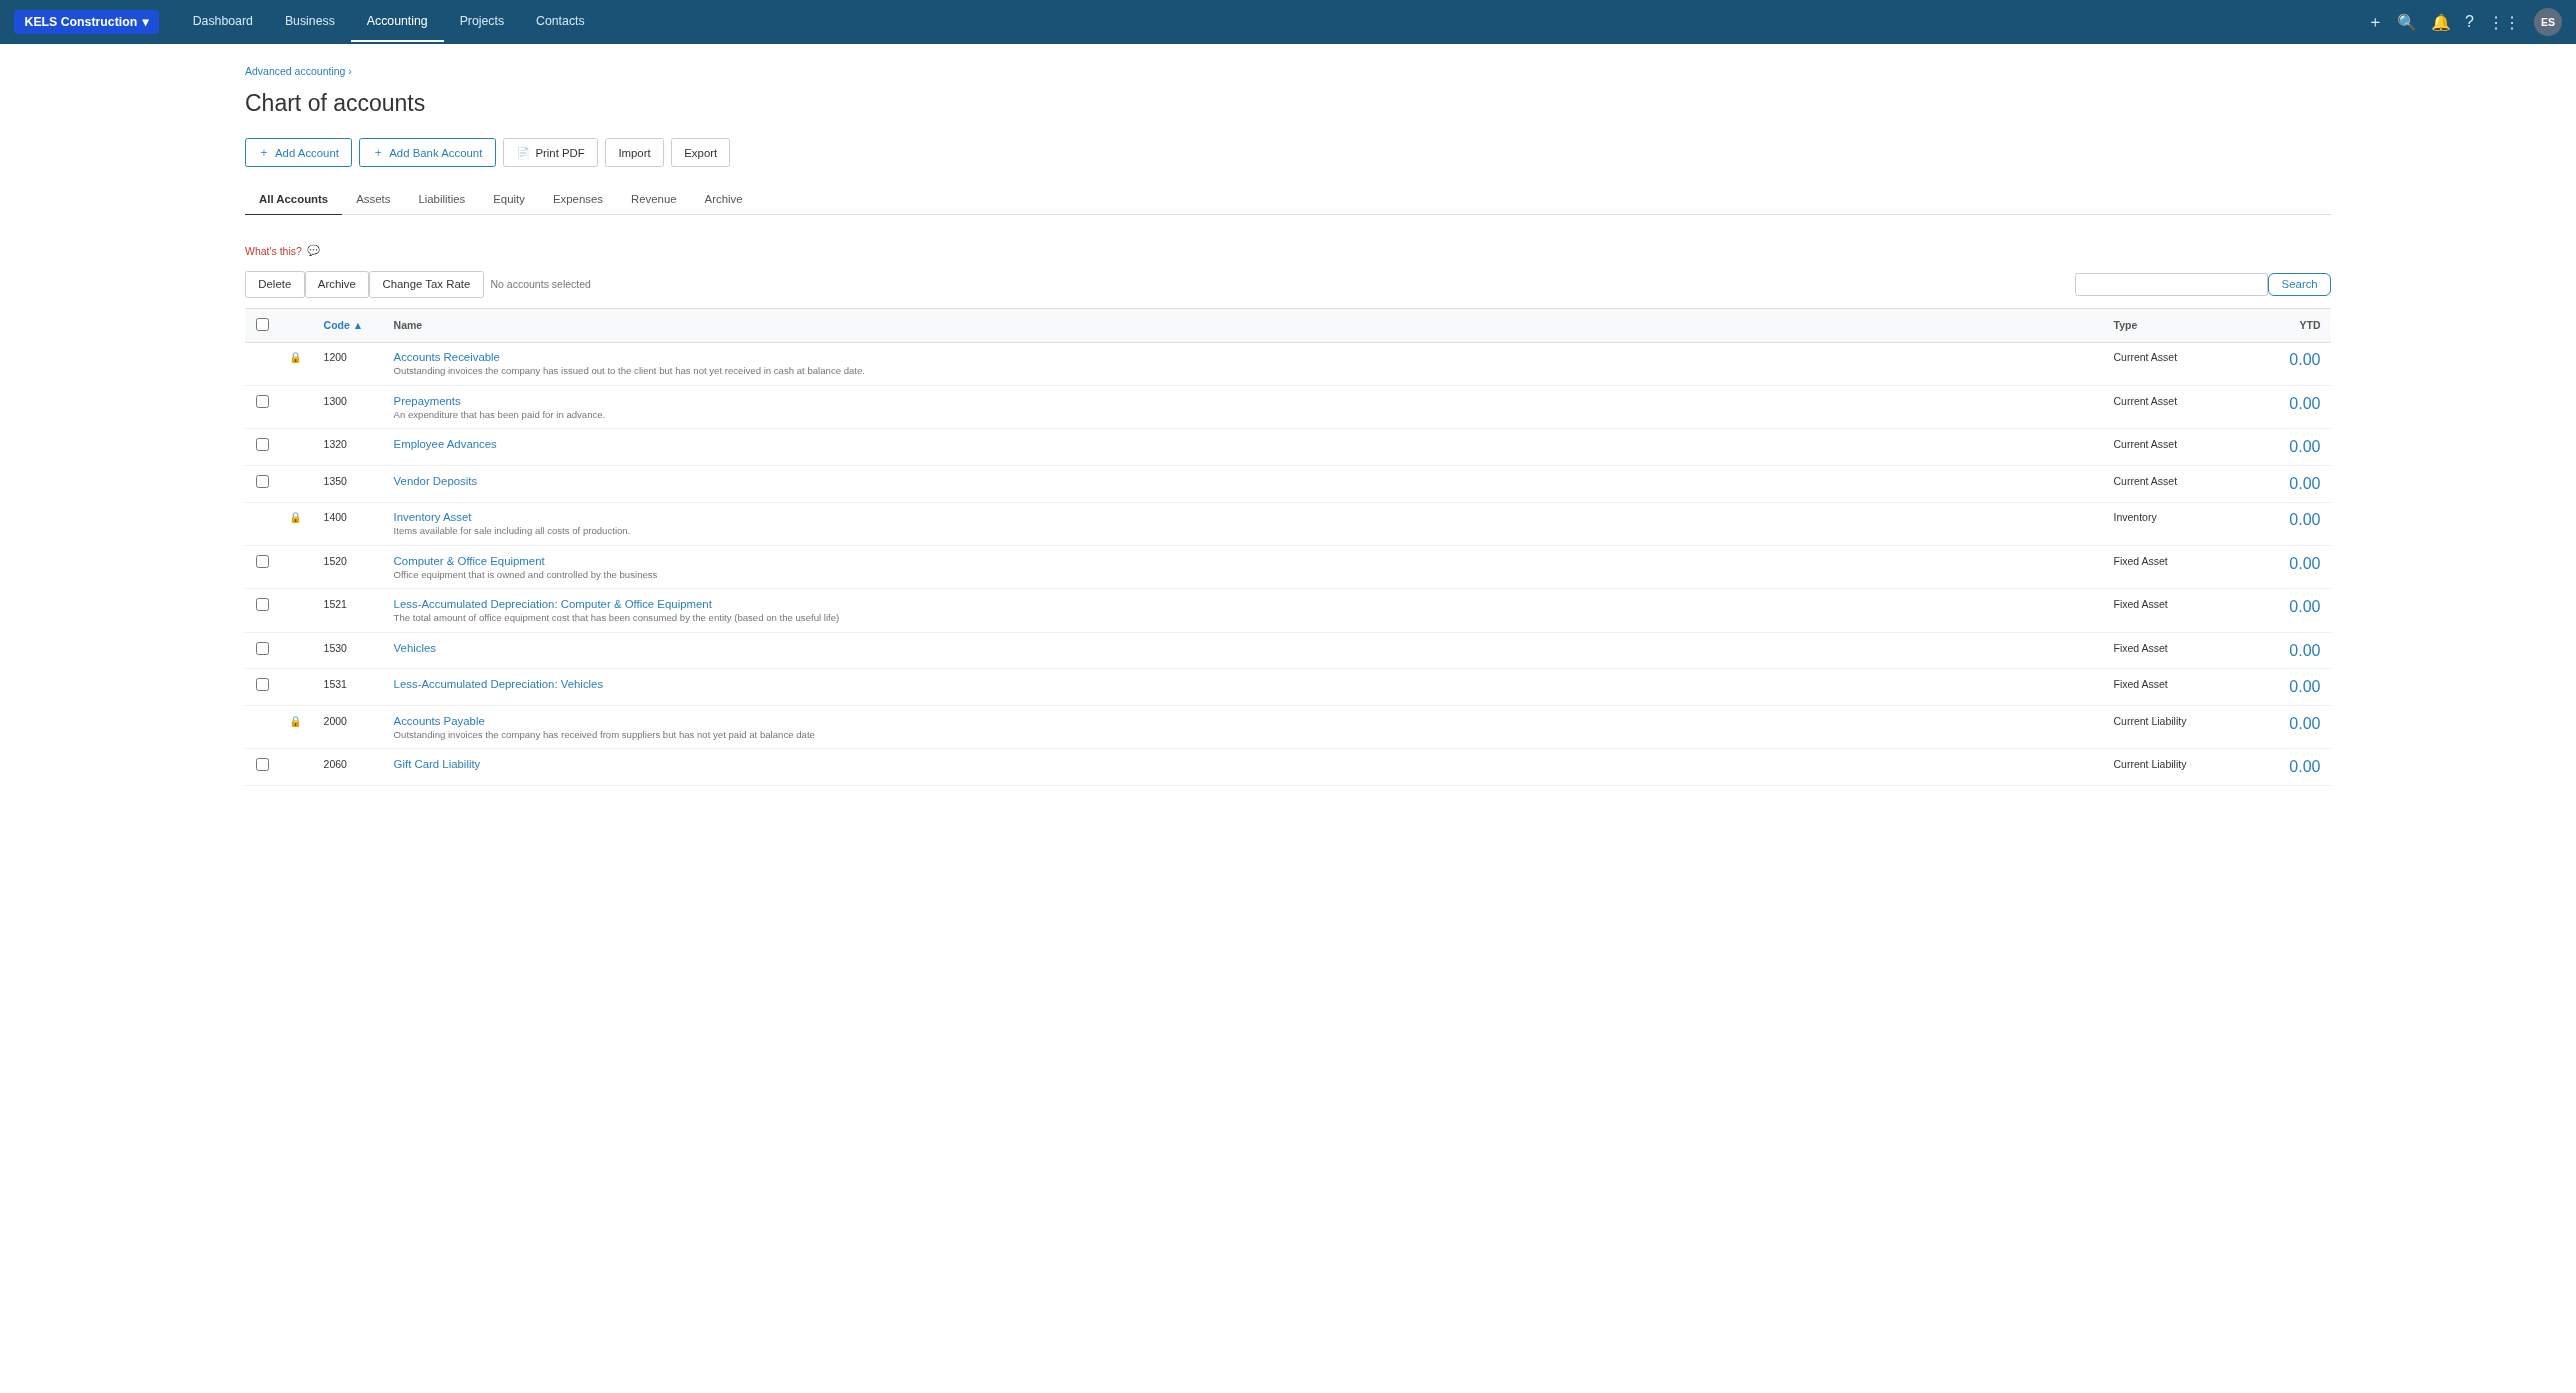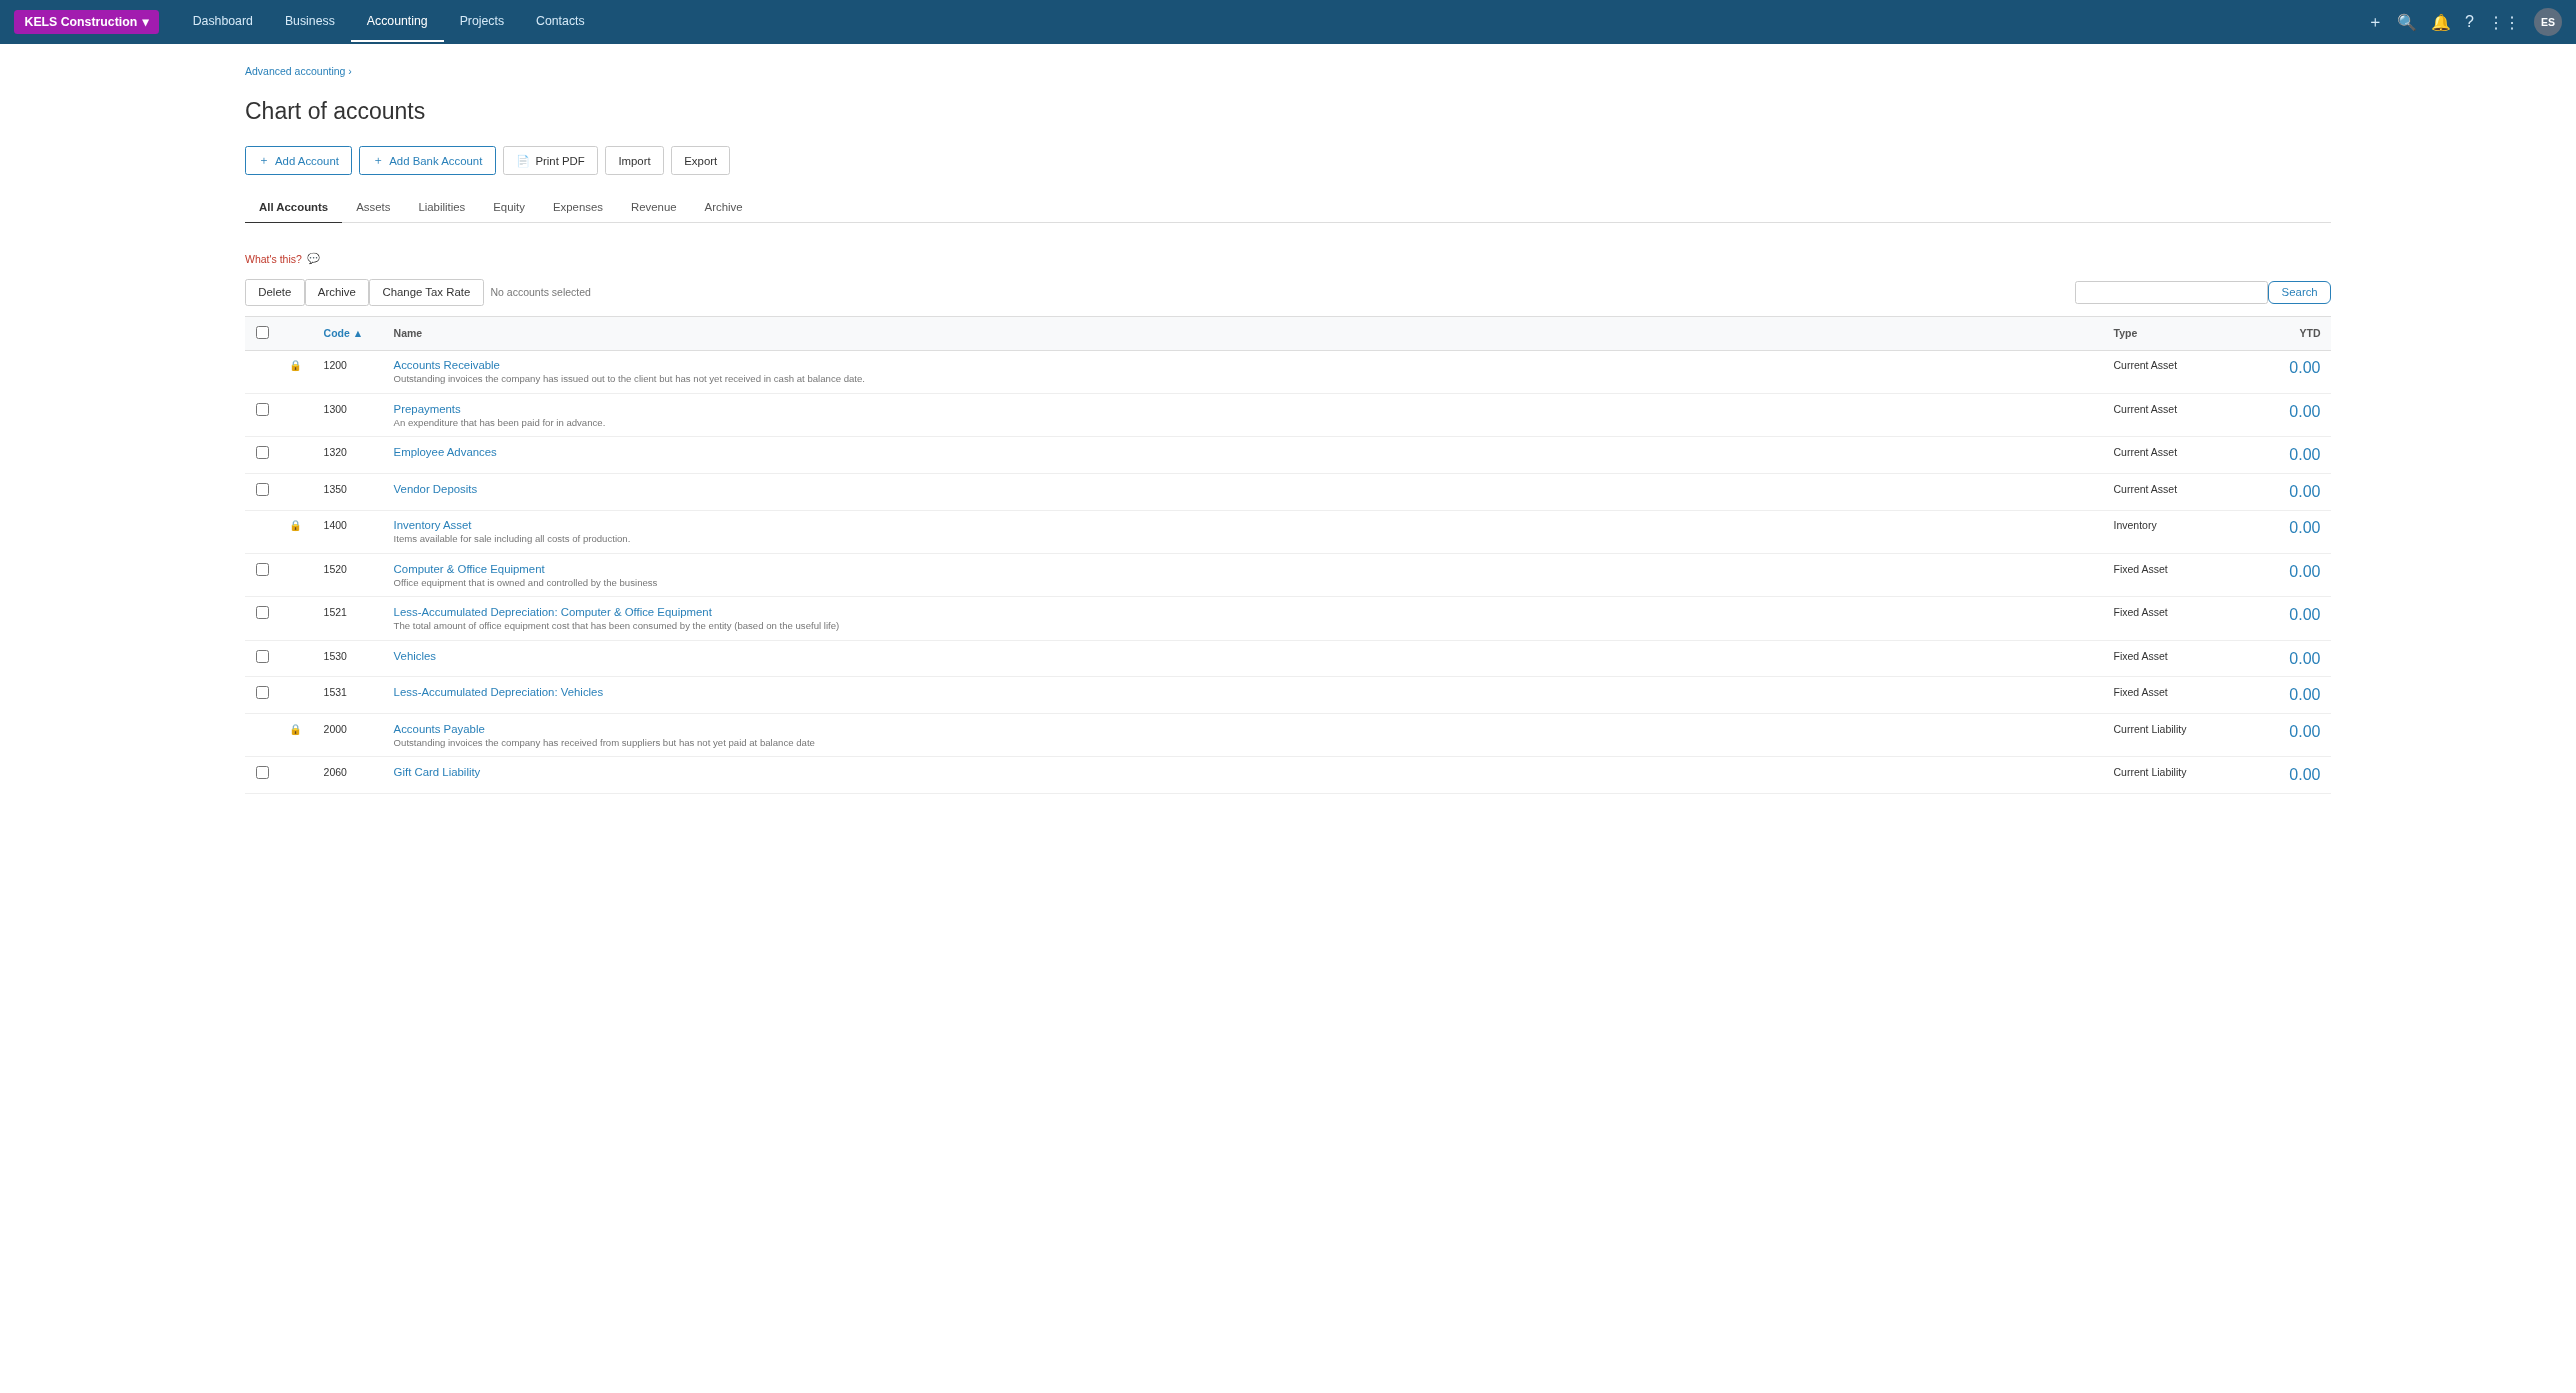--- a/index.html
+++ b/index.html
@@ -8,21 +8,21 @@
     
     .top-nav {
       background: #1a5276;
       display: flex;
       align-items: center;
       padding: 0 14px;
       height: 44px;
       color: white;
     }
     .top-nav .brand {
-      background: #a21caf;
+      background: #1d4ed8;
       border-radius: 3.5px;
       padding: 5.3px 10.5px;
       font-size: 12.3px;
       font-weight: bold;
       color: white;
       margin-right: 17.5px;
       cursor: pointer;
       display: flex;
       align-items: center;
       gap: 5.3px;
@@ -74,21 +74,21 @@
     .page-content {
       padding: 21px 245px 21px 245px;
       background: white;
       min-height: calc(100vh - 44px);
     }
 
     
     .breadcrumb {
       color: #2980b9;
       font-size: 10.5px;
-      margin-bottom: 21px;
+      margin-bottom: 13px;
       cursor: pointer;
     }
 
     
     .page-title {
       font-size: 23px;
       font-weight: 300;
       color: #333;
       margin-bottom: 21px;
     }

